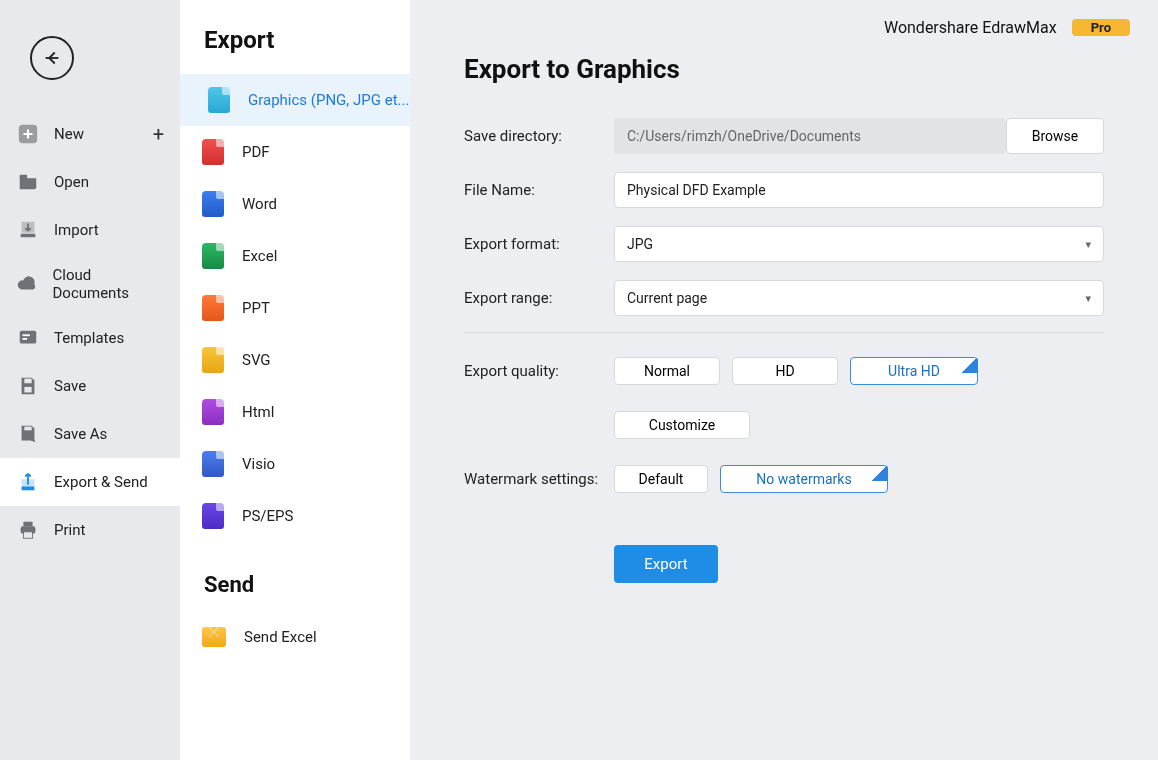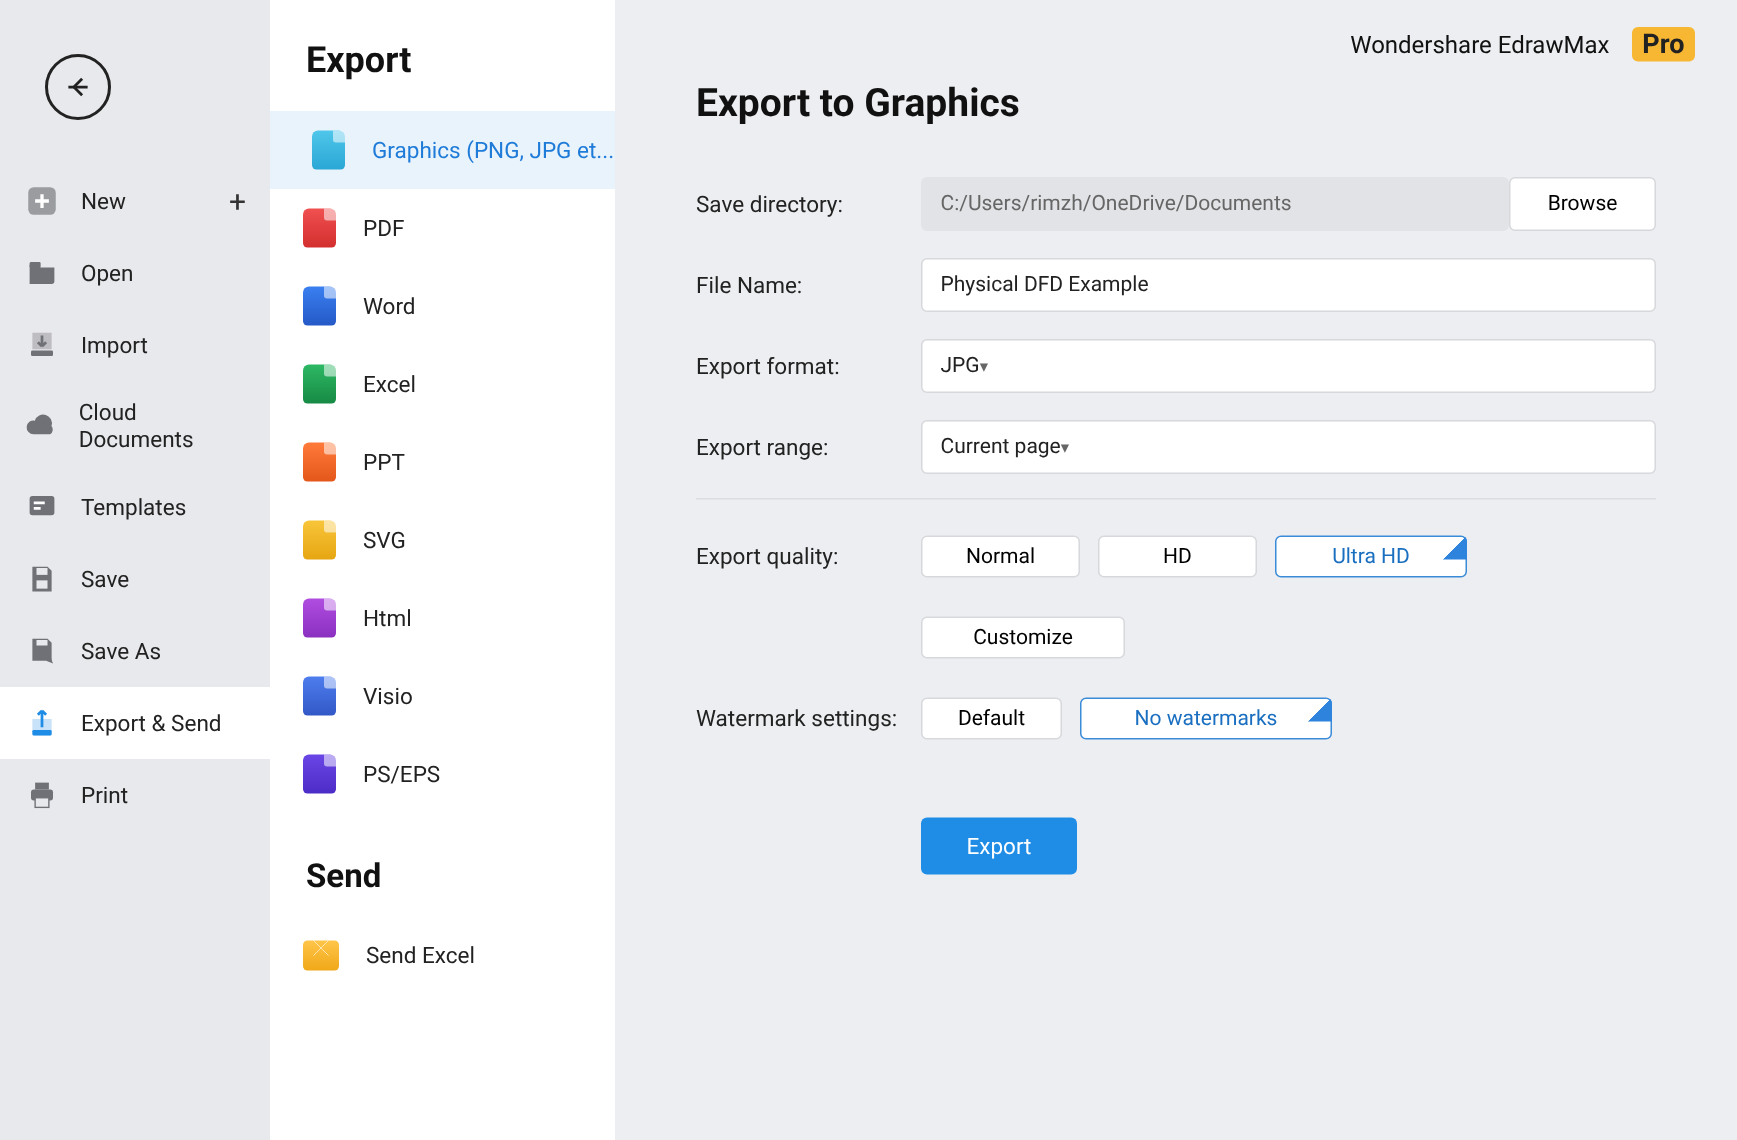--- a/index.html
+++ b/index.html
@@ -34,29 +34,29 @@
 .icon-html     { background: linear-gradient(#b04de0,#8a30c0); }
 .icon-visio    { background: linear-gradient(#4e7dee,#3258c6); }
 .icon-ps       { background: linear-gradient(#6a46e6,#4c2cc6); }
 .mail-icon     { width: 24px; height: 20px; background: linear-gradient(#ffc54a,#f0a818); border-radius: 3px; position: relative; }
 .mail-icon::before { content:""; position:absolute; top:0; left:0; right:0; height:10px; background: linear-gradient(135deg, transparent 49%, rgba(255,255,255,.6) 50%, transparent 51%),
                                    linear-gradient(-135deg, transparent 49%, rgba(255,255,255,.6) 50%, transparent 51%);}
 
 
 .main { flex: 1; background: #edeef1; position: relative; }
 .app-title { position: absolute; top: 18px; right: 28px; font-size: 16px; display: flex; align-items: center; gap: 15px; color: #111; }
-.pro-badge { background: #f7b733; color: #222; font-weight: 700; border-radius: 4px; padding: 1px 7px; font-size: 18px; }
+.pro-badge { background: #f7b733; color: #222; font-weight: 700; border-radius: 4px; padding: 1px 19px; font-size: 13px; }
 
 .form { padding: 54px 54px 0 54px; }
 .page-heading { font-size: 26px; font-weight: 700; color: #111; margin-bottom: 32px; }
 .row { display: flex; align-items: center; margin-bottom: 14px; min-height: 40px; }
 .row .label { width: 150px; font-size: 15px; color: #222; }
 .text-field { flex: 1; height: 36px; border: 1px solid #d6d8db; border-radius: 4px; background: #fff; padding: 0 12px; font-size: 14px; color: #222; display: flex; align-items: center; cursor: text; }
 .text-field.disabled { background: #e2e3e6; color: #666; cursor: default; border-color: #e2e3e6; }
-.select-field { flex: 1; height: 36px; border: 1px solid #d6d8db; border-radius: 4px; background: #fff; padding: 0 12px; font-size: 14px; color: #222; display: flex; align-items: center; cursor: pointer; }
+.select-field { flex: 1; height: 36px; border: 1px solid #d6d8db; border-radius: 4px; background: #fff; padding: 0 12px; font-size: 14px; color: #222; display: flex; align-items: center; justify-content: space-between; cursor: pointer; }
 .browse-btn { width: 98px; height: 36px; margin-left: 0; border: 1px solid #d6d8db; border-radius: 4px; background: #fff; font-size: 14px; cursor: pointer; display:flex; align-items:center; justify-content:center; }
 .divider { height: 1px; background: #dcdde0; margin: 10px 0 18px 0; }
 .btn-group { display: flex; gap: 12px; flex-wrap: wrap; }
 .toggle-btn { min-width: 106px; height: 28px; border: 1px solid #d6d8db; border-radius: 4px; background: #fff; font-size: 14px; display: flex; align-items: center; justify-content: center; cursor: pointer; position: relative; padding: 0 18px; }
 .toggle-btn.selected { border: 1px solid #3a8bd8; color: #1a6fc0; }
 .toggle-btn.selected::after { content: ""; position: absolute; top: -1px; right: -1px; width: 16px; height: 16px; background: linear-gradient(135deg, transparent 49%, #2e84dd 50%); border-top-right-radius: 4px; }
 .toggle-btn.selected::before { content: "✓"; position: absolute; top: -2px; right: 1px; color: #fff; font-size: 9px; z-index: 1; }
 .checkbox { width: 18px; height: 18px; border: 1px solid #c5c8cc; border-radius: 3px; background: #fff; margin-right: 10px; cursor: pointer; flex-shrink: 0; }
 .check-wrap { display: flex; align-items: center; font-size: 15px; color: #222; margin-right: 40px; }
 .primary-btn { width: 104px; height: 38px; background: #1f8ce6; color: #fff; font-size: 15px; border: none; border-radius: 4px; cursor: pointer; display:flex; align-items:center; justify-content:center; }

